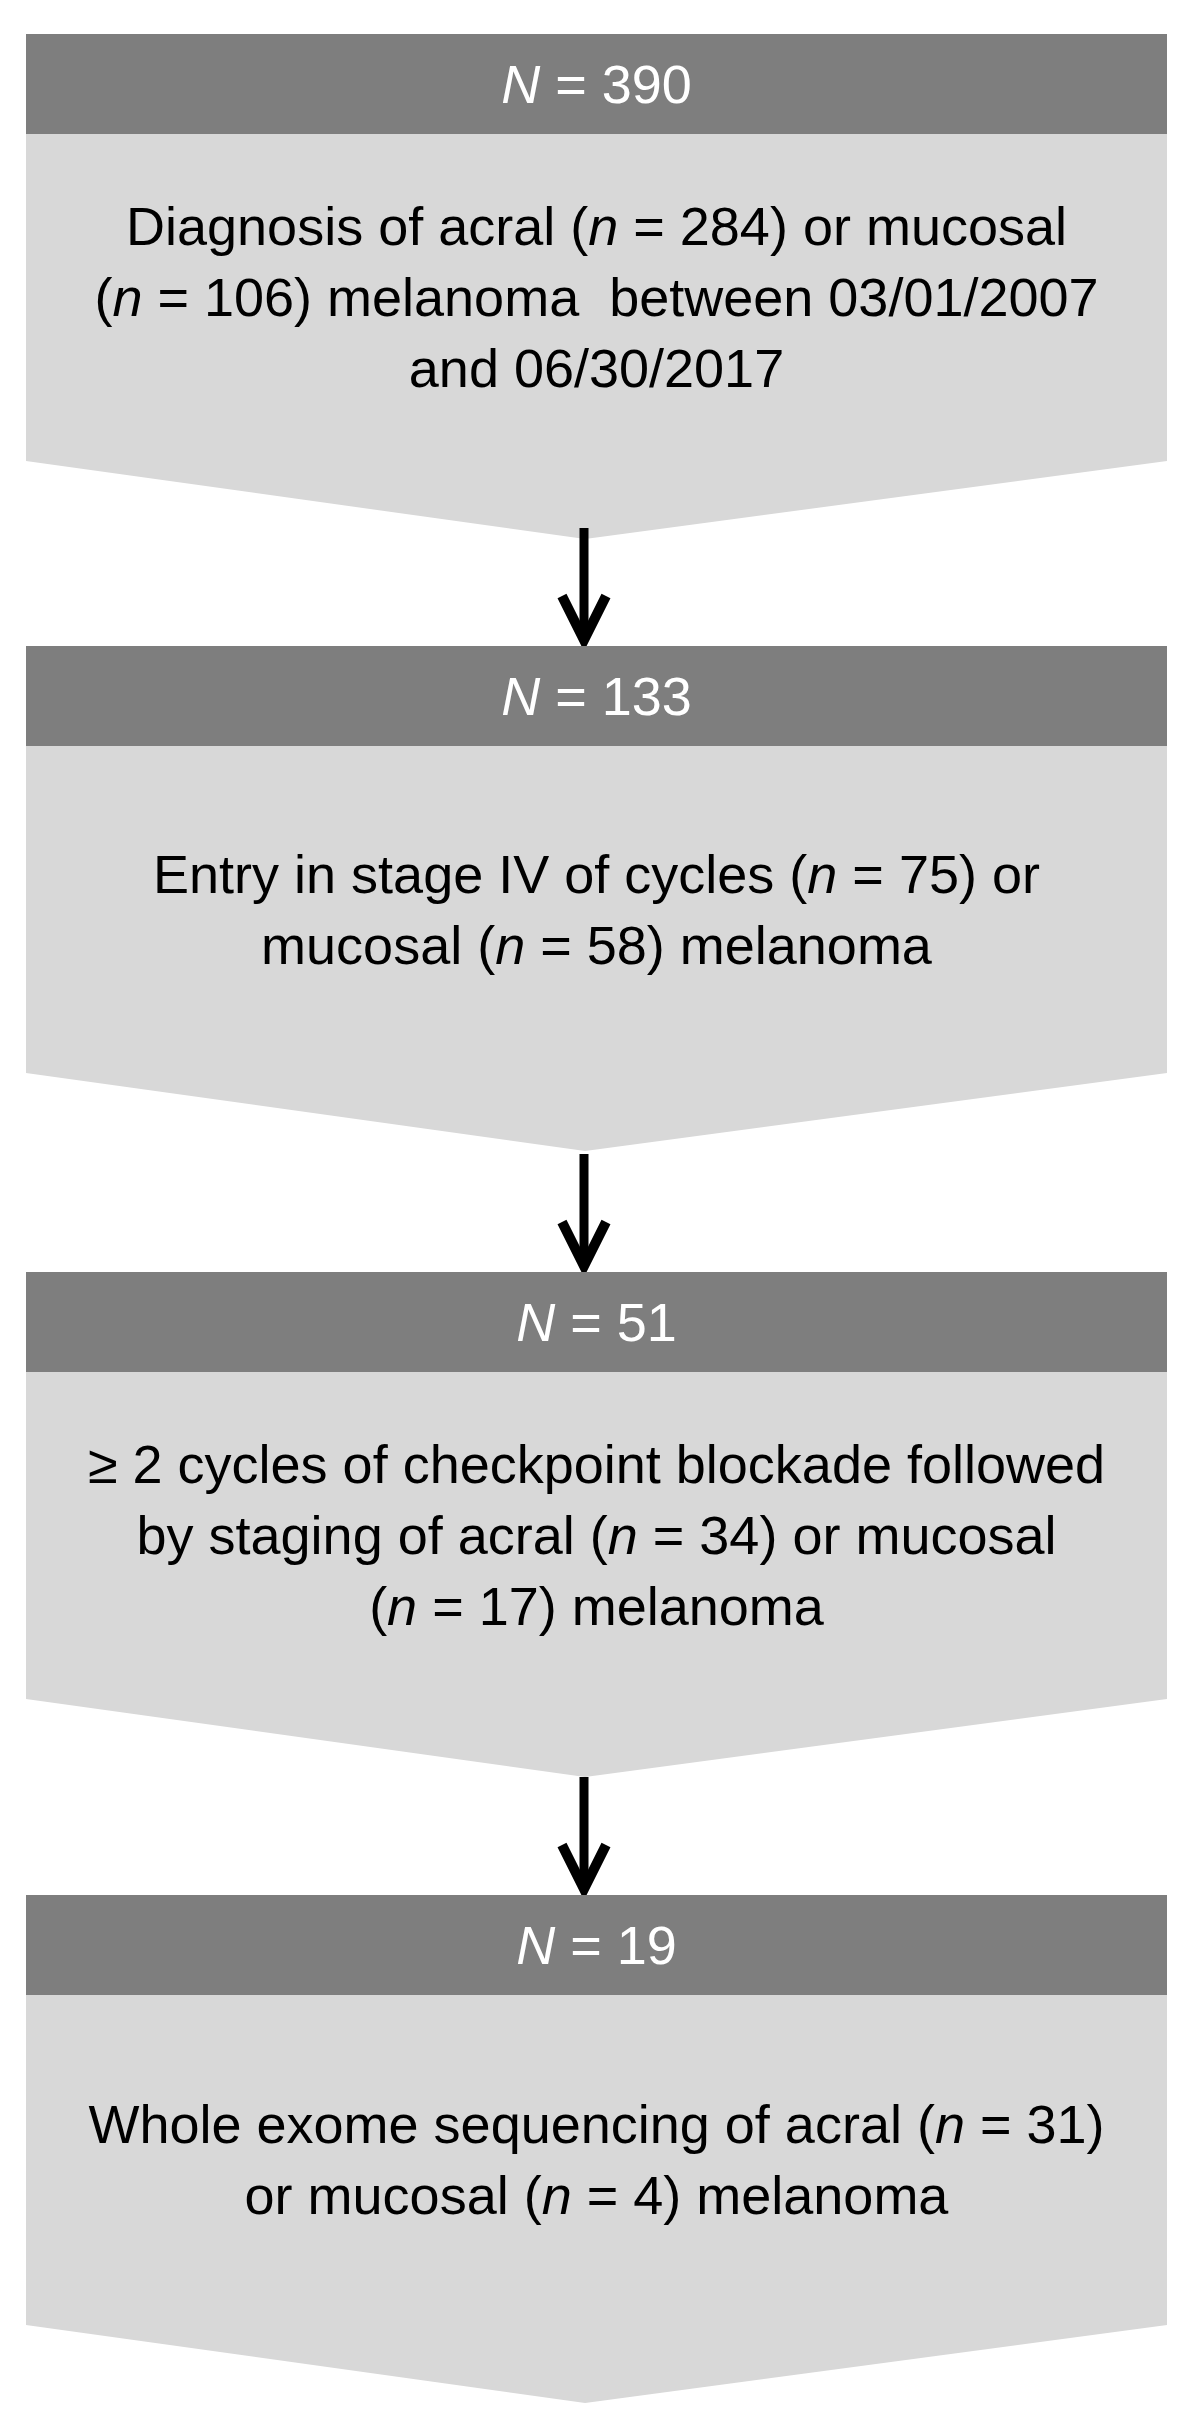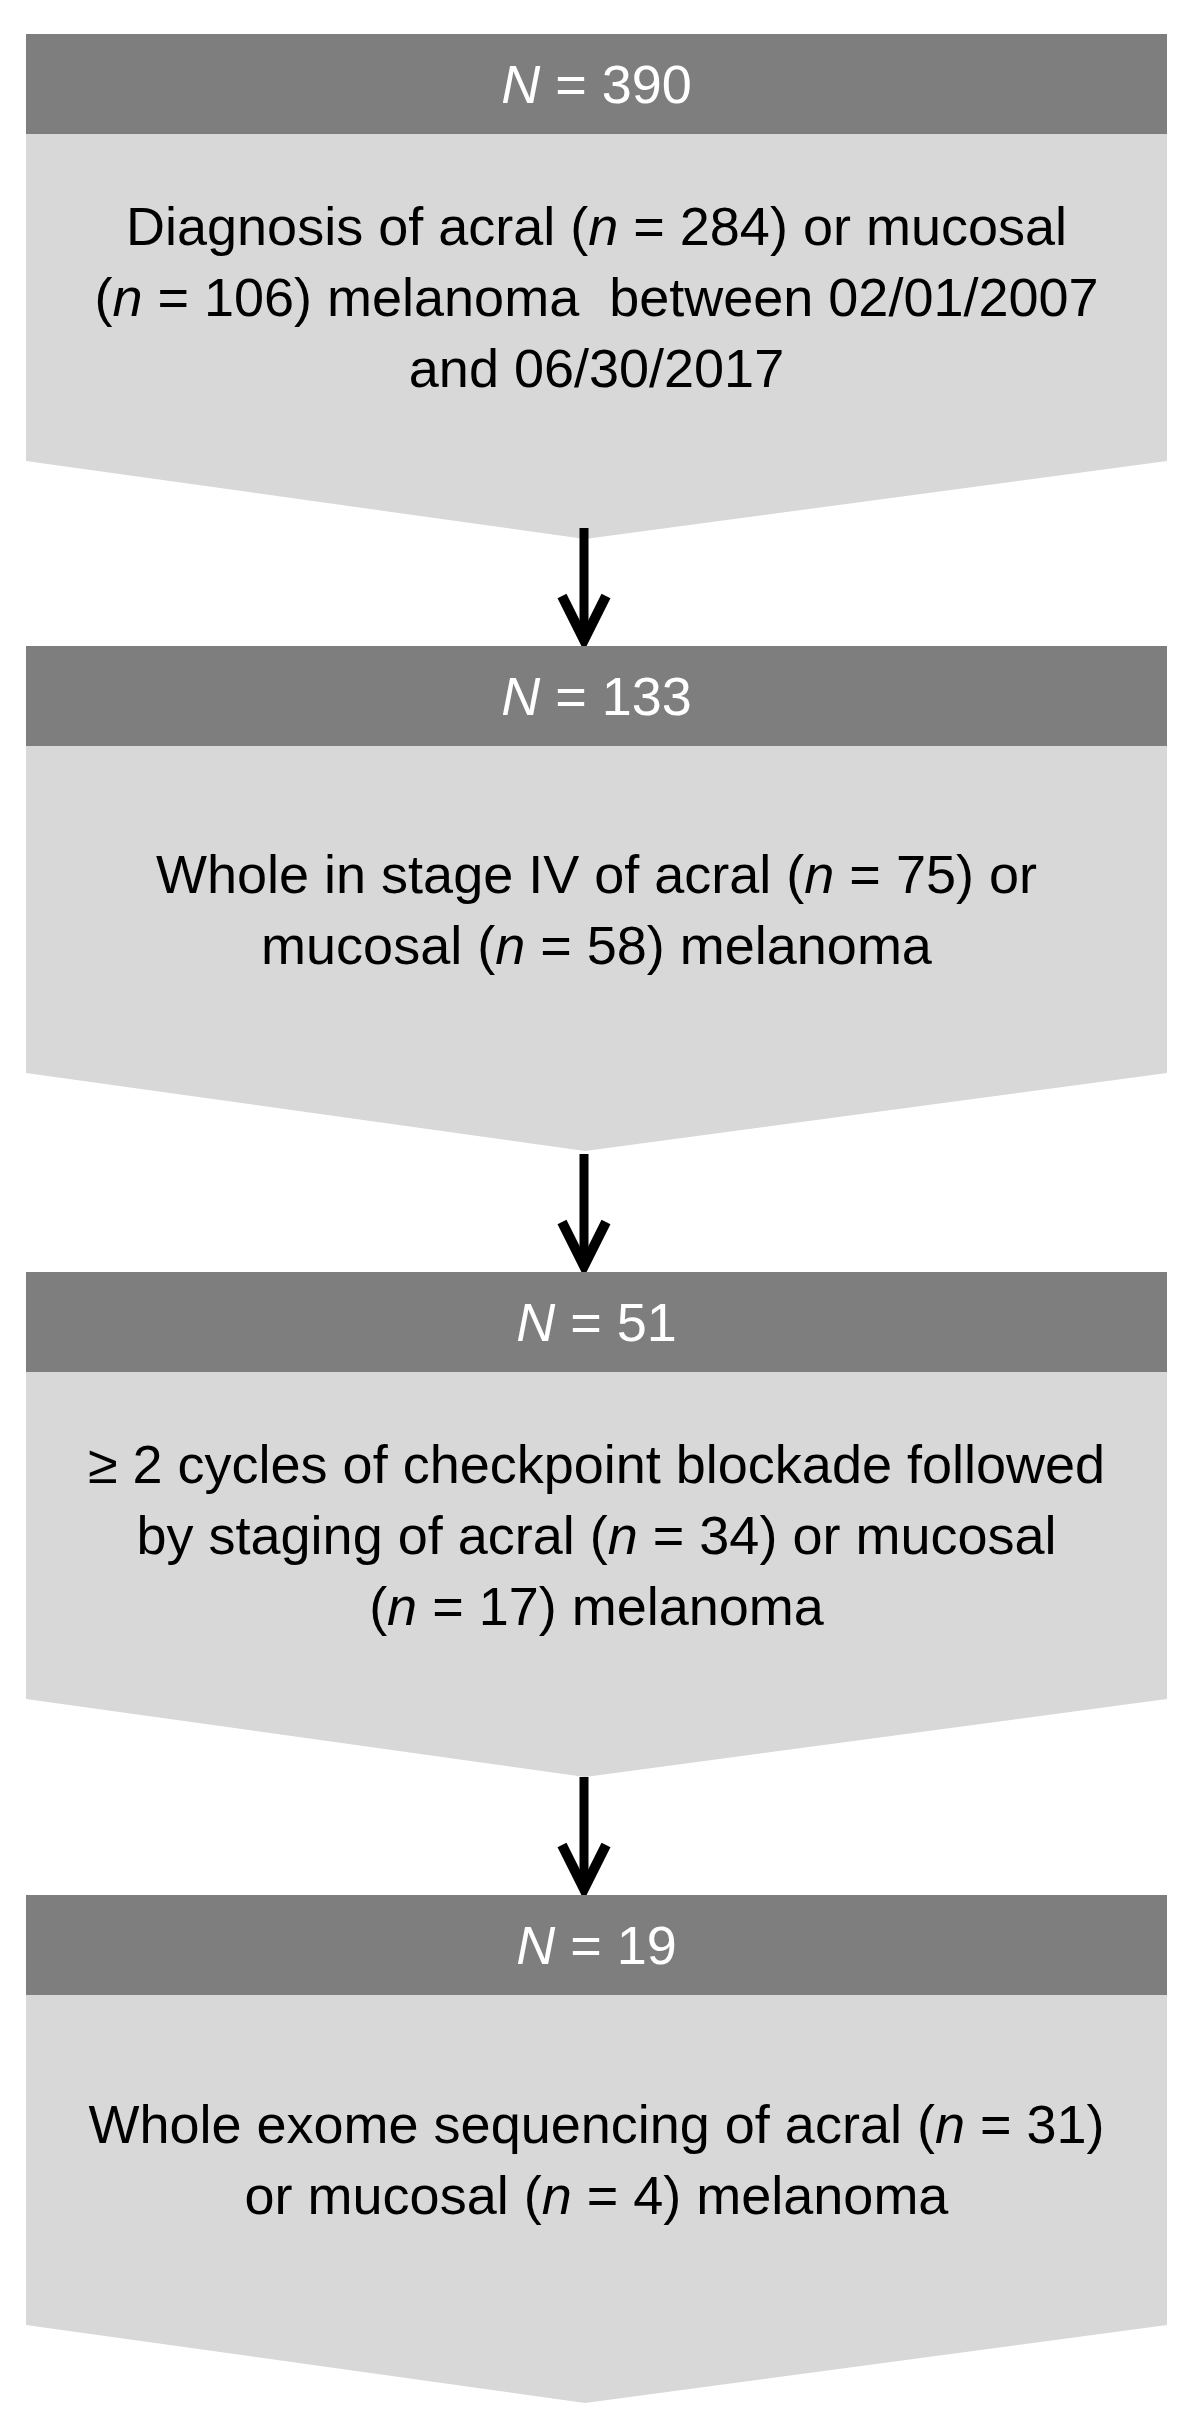--- a/index.html
+++ b/index.html
@@ -67,38 +67,38 @@
 <body>
 
 <div class="canvas">
 
   <section class="block block-1">
     <div class="block-header">
       <span><span style="font-style: italic;">N</span><span> = 390</span></span>
     </div>
     <div class="block-body">
       <div class="line"><span>Diagnosis of acral (</span><span style="font-style: italic;">n</span><span> = 284) or mucosal</span></div>
-      <div class="line"><span>(</span><span style="font-style: italic;">n</span><span> = 106) melanoma  between 02/01/2007</span></div>
+      <div class="line"><span>(</span><span style="font-style: italic;">n</span><span> = 106) melanoma  between 03/01/2007</span></div>
       <div class="line"><span>and 06/30/2017</span></div>
     </div>
   </section>
 
   <div class="arrow arrow-1">
     <svg width="56" height="118" viewBox="0 0 56 118" xmlns="http://www.w3.org/2000/svg">
       <line x1="28" y1="0" x2="28" y2="112" stroke="currentColor" stroke-width="9"></line>
       <polyline points="6,68 28,112 50,68" fill="none" stroke="currentColor" stroke-width="10" stroke-linejoin="miter"></polyline>
     </svg>
   </div>
 
   <section class="block block-2">
     <div class="block-header">
       <span><span style="font-style: italic;">N</span><span> = 133</span></span>
     </div>
     <div class="block-body">
-      <div class="line"><span>Whole in stage IV of acral (</span><span style="font-style: italic;">n</span><span> = 75) or</span></div>
+      <div class="line"><span>Entry in stage IV of cycles (</span><span style="font-style: italic;">n</span><span> = 75) or</span></div>
       <div class="line"><span>mucosal (</span><span style="font-style: italic;">n</span><span> = 58) melanoma</span></div>
     </div>
   </section>
 
   <div class="arrow arrow-2">
     <svg width="56" height="118" viewBox="0 0 56 118" xmlns="http://www.w3.org/2000/svg">
       <line x1="28" y1="0" x2="28" y2="112" stroke="currentColor" stroke-width="9"></line>
       <polyline points="6,68 28,112 50,68" fill="none" stroke="currentColor" stroke-width="10" stroke-linejoin="miter"></polyline>
     </svg>
   </div>

